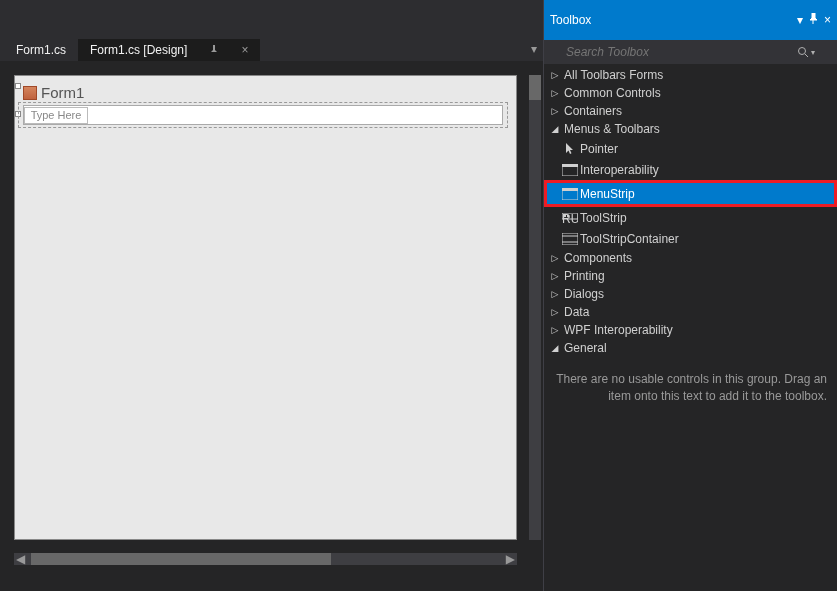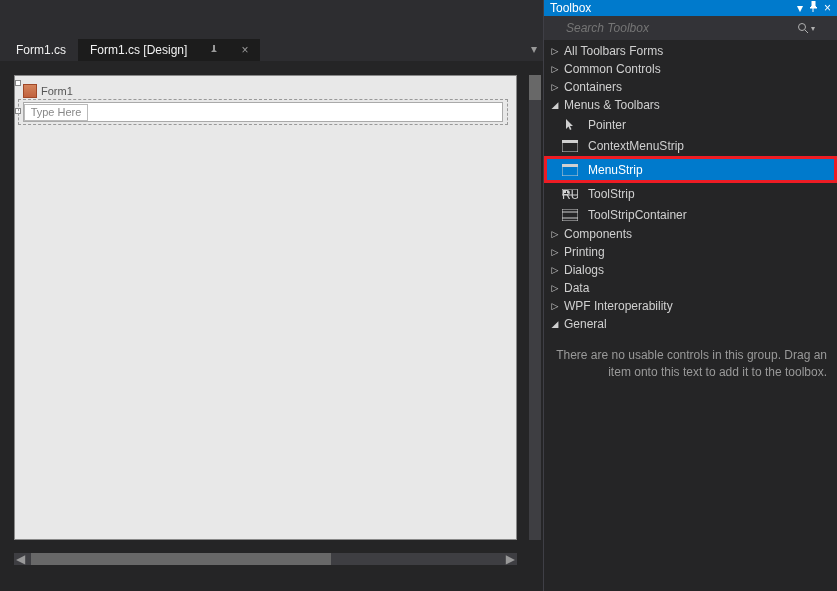--- a/index.html
+++ b/index.html
@@ -19,44 +19,44 @@
 .designer-canvas { background: #e8e8e8; width: 503px; height: 465px; position: relative; border: 1px solid #888; }
 .designer-scrollbar-v { position: absolute; right: 2px; top: 14px; width: 12px; height: 465px; background: #3e3e42; }
 .designer-scrollbar-v-thumb { background: #686868; width: 12px; height: 25px; }
 .designer-scrollbar-h { position: absolute; bottom: 26px; left: 14px; width: 503px; height: 12px; background: #3e3e42; display: flex; align-items: center; }
 .designer-scrollbar-h-thumb { background: #686868; height: 12px; width: 300px; margin-left: 4px; }
 .designer-scrollbar-h-arrow { color: #999; padding: 0 2px; }
 
 .form-preview { position: absolute; top: 6px; left: 8px; width: 480px; }
 .form-title { display: flex; align-items: center; gap: 4px; padding: 2px 0; }
 .form-icon { width: 14px; height: 14px; background: linear-gradient(#d4845c,#c0623e); border: 1px solid #a04828; }
-.form-title-text { color: #555; font-size: 11px; }
+.form-title-text { color: #555; font-size: 15px; }
 .sel-handle { width: 6px; height: 6px; background: #fff; border: 1px solid #888; position: absolute; }
 
 .menubar { background: #fff; border: 1px solid #aaa; height: 20px; display: flex; align-items: center; padding: 0 0; margin-top: 2px; position: relative; }
 .menubar-hatch { position: absolute; left: -6px; right: -6px; top: -4px; bottom: -4px; border: 1px dashed #999; pointer-events: none; }
 .type-here { width: 64px; height: 17px; border: 1px solid #bbb; background: #fff; color: #888; font-size: 11px; text-align: center; line-height: 15px; }
 
 .component-tray { height: 40px; background: #1e1e1e; display: flex; align-items: center; padding-left: 14px; }
 .tray-item { display: flex; align-items: center; gap: 6px; background: #2d2d30; border: 1px solid #007acc; padding: 3px 8px; }
 .tray-icon { width: 14px; height: 14px; background: #d4d4d4; border: 1px solid #888; display: inline-block; }
 
 .right-panel { width: 294px; height: 591px; background: #252526; display: flex; flex-direction: column; border-left: 1px solid #3f3f46; }
-.toolbox-header { height: 16px; background: #007acc; color: #fff; display: flex; align-items: center; padding: 0 6px; justify-content: space-between; }
+.toolbox-header { height: 40px; background: #007acc; color: #fff; display: flex; align-items: center; padding: 0 6px; justify-content: space-between; }
 .toolbox-header-right { display: flex; gap: 6px; align-items: center; }
 .toolbox-header-icon { cursor: pointer; }
 
 .search-row { height: 24px; background: #333337; display: flex; align-items: center; padding: 0 22px; }
 .search-input { flex: 1; background: transparent; border: none; color: #b0b0b0; outline: none; font-style: italic; font-size: 12px; }
 .search-icon { color: #b0b0b0; display: flex; align-items: center; gap: 2px; }
 
 .toolbox-tree { flex: 1; padding: 2px 0; overflow-y: auto; }
 .tree-group { display: flex; align-items: center; padding: 2px 0 2px 6px; cursor: pointer; gap: 4px; color: #d0d0d0; }
 .tree-arrow { width: 10px; text-align: center; color: #d0d0d0; font-size: 9px; }
-.tree-item { display: flex; align-items: center; padding: 2px 0 2px 18px; cursor: pointer; gap: 10px; color: #d0d0d0; height: 21px; }
+.tree-item { display: flex; align-items: center; padding: 2px 0 2px 18px; cursor: pointer; gap: 2px; color: #d0d0d0; height: 21px; }
 .tree-item-icon { width: 16px; height: 14px; display: inline-flex; align-items: center; justify-content: center; }
 .tree-item.selected { background: #007acc; color: #fff; }
 .highlight-box { border: 3px solid #ed1c24; padding: 0; }
 .highlight-box .tree-item { padding-left: 15px; }
 
 .empty-text { text-align: right; color: #999; padding: 14px 10px; font-size: 12px; line-height: 1.4; }
 </style>
 </head>
 <body>
 
@@ -156,21 +156,21 @@
         </span>
         <span>Pointer</span>
       </div>
       <div class="tree-item">
         <span class="tree-item-icon">
           <svg width="16" height="12" viewBox="0 0 16 12">
             <rect x="0" y="0" width="16" height="12" fill="none" stroke="#d0d0d0"></rect>
             <rect x="0" y="0" width="16" height="3" fill="#d0d0d0"></rect>
           </svg>
         </span>
-        <span>ContextMenuStrip</span>
+        <span>Interoperability</span>
       </div>
       <div class="highlight-box">
         <div class="tree-item selected">
           <span class="tree-item-icon">
             <svg width="16" height="12" viewBox="0 0 16 12">
               <rect x="0" y="0" width="16" height="12" fill="none" stroke="#d0d0d0"></rect>
               <rect x="0" y="0" width="16" height="3" fill="#d0d0d0"></rect>
             </svg>
           </span>
           <span>MenuStrip</span>

